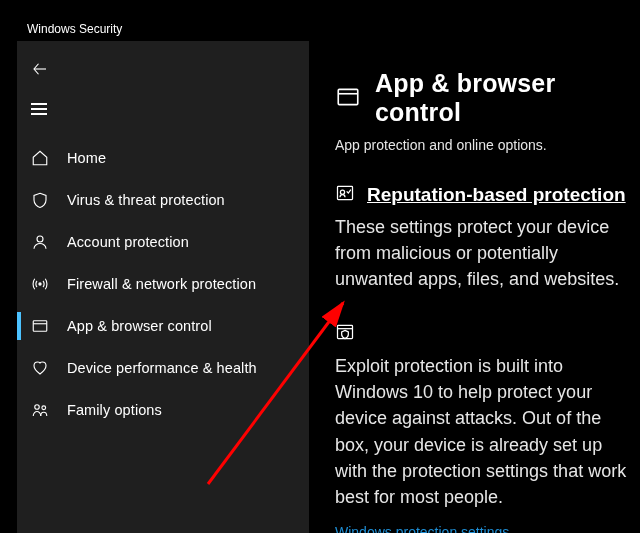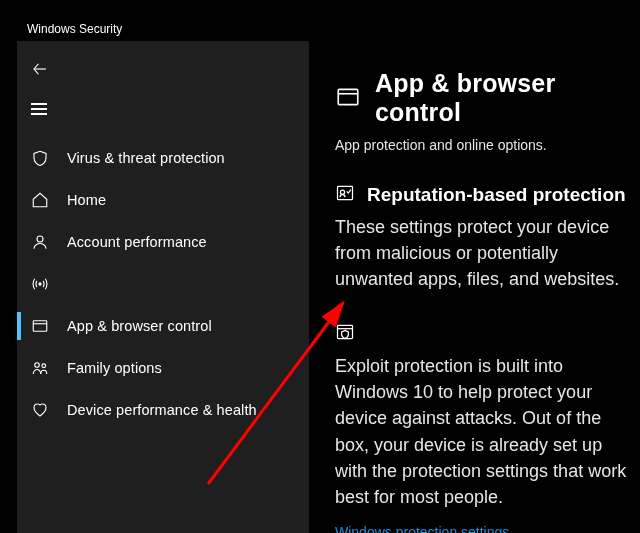--- a/index.html
+++ b/index.html
@@ -22,21 +22,21 @@
   .navitem .icon { width: 24px; display: flex; align-items: center; justify-content: flex-start; }
   .navitem .icon svg { width: 18px; height: 18px; stroke: #fff; }
   .navitem .label { margin-left: 12px; font-size: 14.5px; color: #fff; letter-spacing: 0.1px; }
   .navitem.active::before { content: ""; position: absolute; left: 0; top: 7px; bottom: 7px; width: 4px; background: #4cc2ff; }
   .main { flex: 1; background: #000; padding: 28px 22px 10px 26px; overflow: hidden; }
   .page-header { display: flex; align-items: center; margin-bottom: 10px; }
   .page-header .icon svg { width: 26px; height: 26px; stroke: #fff; }
   .page-title { font-size: 25px; font-weight: 600; margin-left: 14px; letter-spacing: 0.2px; }
   .page-sub { color: #e6e6e6; font-size: 14px; margin-bottom: 30px; }
   .section { margin-bottom: 30px; }
-  .section-header { display: flex; align-items: center; margin-bottom: 8px; }
+  .section-header { display: flex; align-items: center; margin-bottom: 8px; text-decoration: underline; }
   .section-header .icon svg { width: 20px; height: 20px; stroke: #fff; }
   .section-title { font-size: 19px; font-weight: 600; margin-left: 12px; }
   .section-body { color: #e6e6e6; font-size: 18px; line-height: 1.45; margin-bottom: 14px; }
   .link { color: #1e8fd6; font-size: 14px; cursor: pointer; display: block; margin-bottom: 10px; }
   
   .arrow-svg { position: absolute; left: 0; top: 0; width: 636px; height: 529px; pointer-events: none; }
 </style>
 </head>
 <body>
 
@@ -54,87 +54,88 @@
         </svg>
       </div>
       <div class="hamburger">
         <span class="lines"></span>
       </div>
       <div class="navlist">
 
         <div class="navitem">
           <span class="icon">
             <svg viewBox="0 0 24 24" fill="none" stroke-width="1.5">
+                <path d="M3 11 L12 3 L21 11 V21 H3 Z"></path>
+              </svg>
+          </span>
+          <span class="label">Home</span>
+        </div>
+
+        <div class="navitem">
+          <span class="icon">
+            <svg viewBox="0 0 24 24" fill="none" stroke-width="1.5">
                 <path d="M12 3 L20 6 V12 C20 17 16 21 12 22 C8 21 4 17 4 12 V6 Z"></path>
               </svg>
           </span>
           <span class="label">Virus &amp; threat protection</span>
         </div>
 
         <div class="navitem">
           <span class="icon">
             <svg viewBox="0 0 24 24" fill="none" stroke-width="1.5">
-                <path d="M3 11 L12 3 L21 11 V21 H3 Z"></path>
-              </svg>
-          </span>
-          <span class="label">Home</span>
-        </div>
-
-        <div class="navitem">
-          <span class="icon">
-            <svg viewBox="0 0 24 24" fill="none" stroke-width="1.5">
                 <circle cx="12" cy="8" r="4"></circle>
                 <path d="M4 21 C4 16 9 14 12 14 C15 14 20 16 20 21"></path>
               </svg>
           </span>
-          <span class="label">Account performance</span>
+          <span class="label">Account protection</span>
         </div>
 
         <div class="navitem">
           <span class="icon">
             <svg viewBox="0 0 24 24" fill="none" stroke-width="1.5">
                 <circle cx="12" cy="12" r="1.5" fill="#fff"></circle>
                 <path d="M8 8 C6 10 6 14 8 16"></path>
                 <path d="M16 8 C18 10 18 14 16 16"></path>
                 <path d="M5 5 C2 9 2 15 5 19"></path>
                 <path d="M19 5 C22 9 22 15 19 19"></path>
               </svg>
           </span>
+          <span class="label">Firewall &amp; network protection</span>
         </div>
 
         <div class="navitem active">
           <span class="icon">
             <svg viewBox="0 0 24 24" fill="none" stroke-width="1.5">
                 <rect x="3" y="5" width="18" height="14" rx="1"></rect>
                 <line x1="3" y1="9" x2="21" y2="9"></line>
               </svg>
           </span>
           <span class="label">App &amp; browser control</span>
         </div>
 
 
         <div class="navitem">
           <span class="icon">
             <svg viewBox="0 0 24 24" fill="none" stroke-width="1.5">
+                <path d="M12 20 C12 20 4 14 4 9 C4 6 6 4 9 4 C10.5 4 12 5 12 6 C12 5 13.5 4 15 4 C18 4 20 6 20 9 C20 14 12 20 12 20 Z"></path>
+              </svg>
+          </span>
+          <span class="label">Device performance &amp; health</span>
+        </div>
+
+        <div class="navitem">
+          <span class="icon">
+            <svg viewBox="0 0 24 24" fill="none" stroke-width="1.5">
                 <circle cx="8" cy="8" r="3"></circle>
                 <circle cx="17" cy="9" r="2.5"></circle>
                 <path d="M3 20 C3 16 6 14 8 14 C10 14 13 16 13 20"></path>
                 <path d="M13 20 C13 17 15 15 17 15 C19 15 21 17 21 20"></path>
               </svg>
           </span>
           <span class="label">Family options</span>
-        </div>
-
-        <div class="navitem">
-          <span class="icon">
-            <svg viewBox="0 0 24 24" fill="none" stroke-width="1.5">
-                <path d="M12 20 C12 20 4 14 4 9 C4 6 6 4 9 4 C10.5 4 12 5 12 6 C12 5 13.5 4 15 4 C18 4 20 6 20 9 C20 14 12 20 12 20 Z"></path>
-              </svg>
-          </span>
-          <span class="label">Device performance &amp; health</span>
         </div>
 
       </div>
     </div>
 
     <div class="main">
       <div class="page-header">
         <span class="icon">
           <svg viewBox="0 0 24 24" fill="none" stroke-width="1.5">
               <rect x="3" y="5" width="18" height="14" rx="1"></rect>

